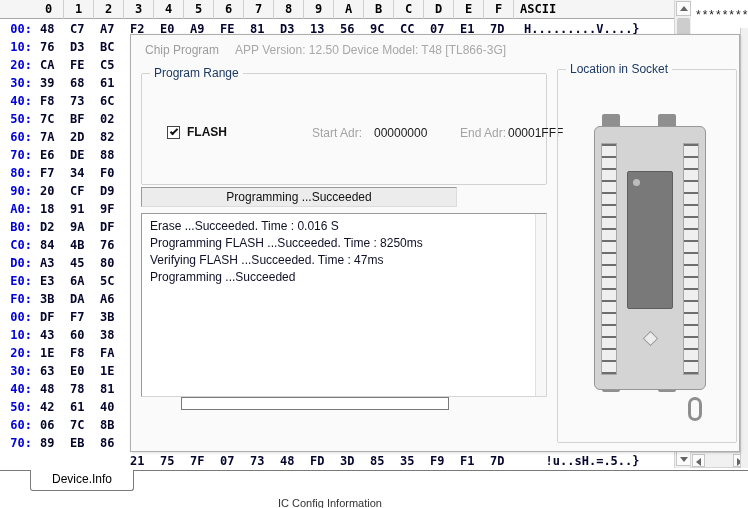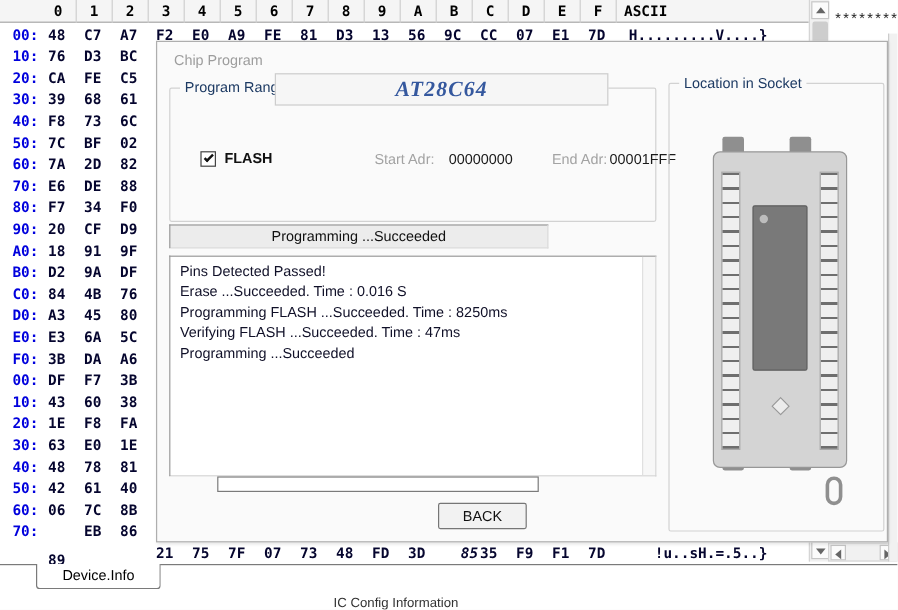--- a/index.html
+++ b/index.html
@@ -250,34 +250,34 @@
         <span class="byte" style="left: 100px;">40</span>
       </div>
       <div class="hexrow" style="top: 416px;">
         <span class="addr">60:</span>
         <span class="byte" style="left: 40px;">06</span>
         <span class="byte" style="left: 70px;">7C</span>
         <span class="byte" style="left: 100px;">8B</span>
       </div>
       <div class="hexrow" style="top: 434px;">
         <span class="addr">70:</span>
-        <span class="byte" style="left: 40px; margin-top: 24px;">89</span>
+        <span class="byte" style="left: 40px;">89</span>
         <span class="byte" style="left: 70px;">EB</span>
         <span class="byte" style="left: 100px;">86</span>
       </div>
       <div class="hexrow" style="top: 452px;">
         <span class="byte" style="left: 130px;">21</span>
         <span class="byte" style="left: 160px;">75</span>
         <span class="byte" style="left: 190px;">7F</span>
         <span class="byte" style="left: 220px;">07</span>
         <span class="byte" style="left: 250px;">73</span>
         <span class="byte" style="left: 280px;">48</span>
         <span class="byte" style="left: 310px;">FD</span>
         <span class="byte" style="left: 340px;">3D</span>
-        <span class="byte" style="left: 384px; font-style: italic;">85</span>
+        <span class="byte" style="left: 370px;">85</span>
         <span class="byte" style="left: 400px;">35</span>
         <span class="byte" style="left: 430px;">F9</span>
         <span class="byte" style="left: 460px;">F1</span>
         <span class="byte" style="left: 490px;">7D</span>
         <span class="arow" style="left: 545.6px;">!u..sH.=.5..}</span>
       </div>
     </div>
 </div>
 
 <div class="vscroll">
@@ -302,53 +302,49 @@
 <div class="edge-scroll"></div>
 
 <div class="toprightstars">********</div>
 
 <div class="tabbar"></div>
 <div class="tab">Device.Info</div>
 <div class="footertext">IC Config Information</div>
 
 <div class="dialog">
   <div class="dlg-title">Chip Program</div>
-
-  <div class="chipbox">
-    <span class="chipname">AT28C64</span>
-  </div>
+  <div class="dlg-sub">APP Version: 12.50 Device Model: T48 [TL866-3G]</div>
+
 
   <div class="group grp-range">
     <span class="group-label">Program Range</span>
     <span class="checkbox checked" id="flash-checkbox">
         <span class="checkmark"></span>
       </span>
     <span class="flashlabel">FLASH</span>
     <span class="adr-label lbl-start">Start Adr:</span>
     <span class="adr-value val-start">00000000</span>
     <span class="adr-label lbl-end">End Adr:</span>
     <span class="adr-value val-end">00001FFF</span>
   </div>
 
   <div class="statusbar">Programming  ...Succeeded</div>
 
   <div class="logbox">
-    <div class="logline">Pins Detected Passed!</div>
       <div class="logline">Erase  ...Succeeded. Time : 0.016 S</div>
       <div class="logline">Programming FLASH  ...Succeeded. Time : 8250ms</div>
       <div class="logline">Verifying FLASH  ...Succeeded. Time : 47ms</div>
       <div class="logline">Programming  ...Succeeded</div>
       <div class="log-scroll"></div>
   </div>
 
   <div class="progress">
     <div class="progress-fill" id="progress-fill" style="width: 0%;"></div>
   </div>
 
-  <div class="btn btn-back">BACK</div>
 
   <div class="group grp-socket">
     <span class="group-label">Location in Socket</span>
     <div class="sock-tab t-tl"></div>
     <div class="sock-tab t-tr"></div>
     <div class="sock-tab t-bl"></div>
     <div class="sock-tab t-br"></div>
     <div class="sock-body">
       <div class="ladder lad-l"></div>
       <div class="ladder lad-r"></div>

